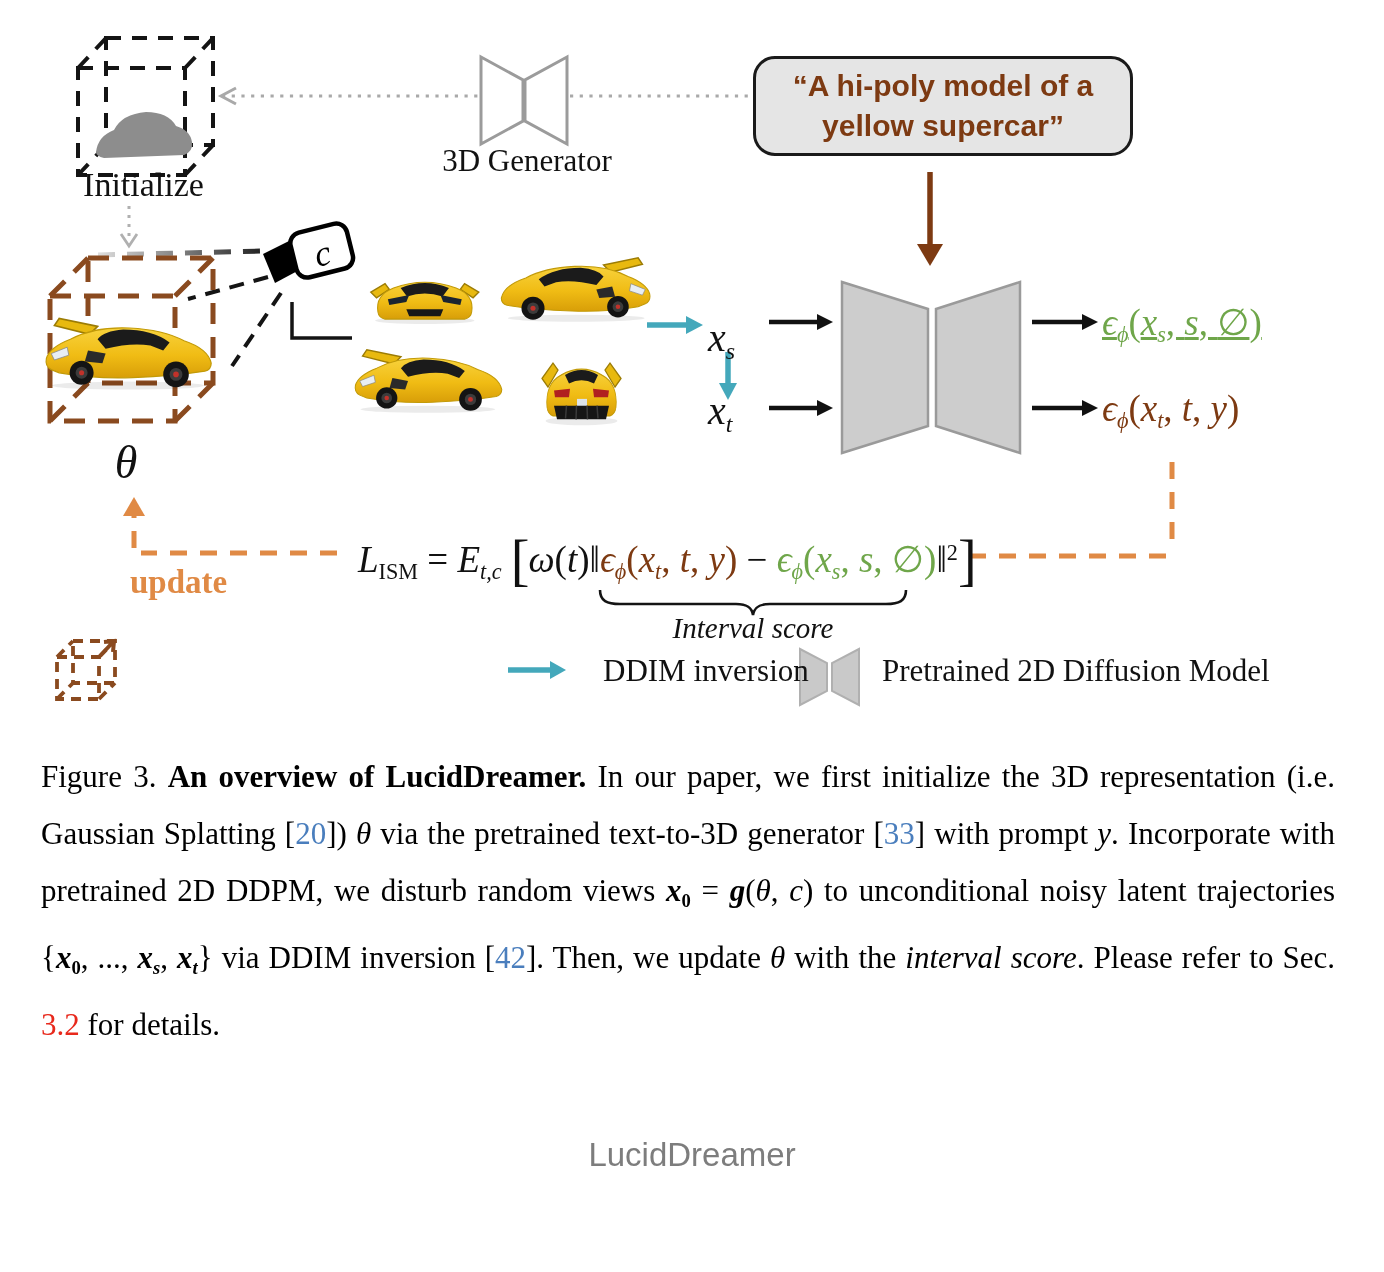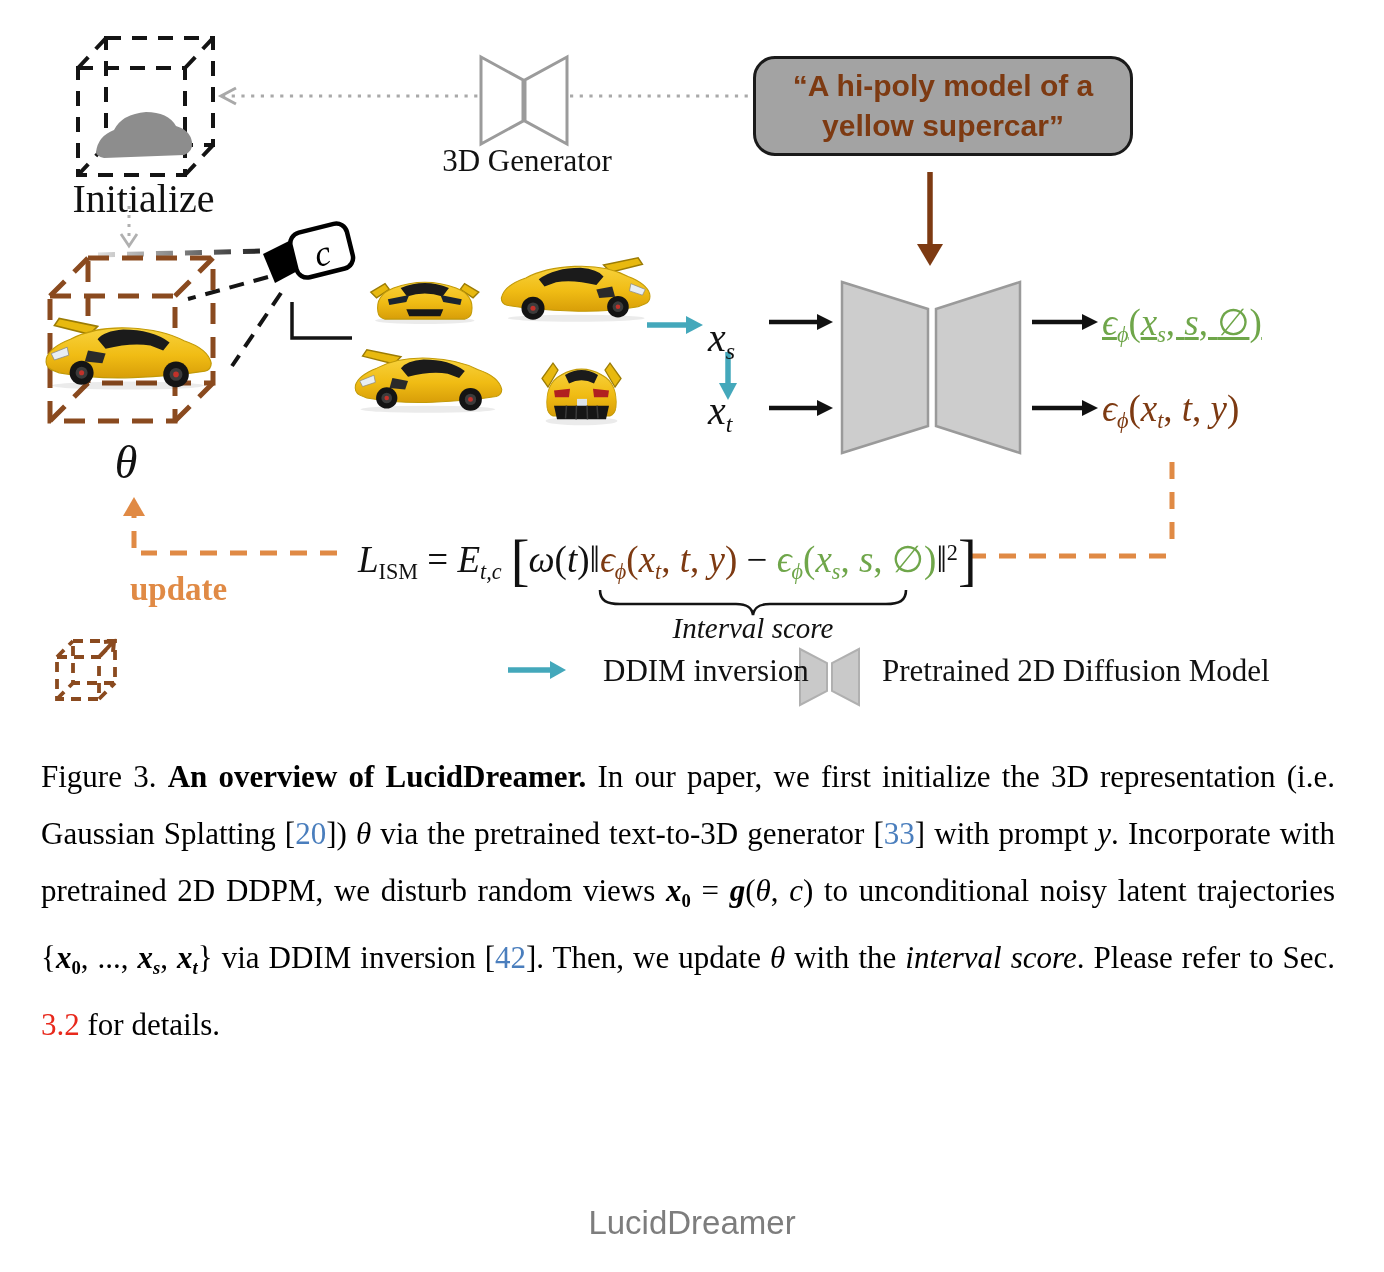--- a/index.html
+++ b/index.html
@@ -3,42 +3,42 @@
 <meta charset="utf-8">
 <style>
   html,body{margin:0;padding:0;background:#ffffff;}
   #page{position:relative;width:1384px;height:1272px;background:#fff;overflow:hidden;
         font-family:"Liberation Serif","DejaVu Serif",serif;color:#111;}
   #diagram-svg{position:absolute;left:0;top:0;}
   .lbl{position:absolute;white-space:nowrap;color:#111;}
   .ctr{text-align:center;}
   
   #prompt-bubble{position:absolute;left:753px;top:56px;width:374px;height:94px;
-    background:#a3a3a3;border:3.5px solid #1a1a1a;border-radius:22px;
+    background:#e5e5e5;border:3.5px solid #1a1a1a;border-radius:22px;
     display:flex;flex-direction:column;justify-content:center;align-items:center;
     font-family:"Liberation Sans","DejaVu Sans",sans-serif;font-weight:700;font-size:30px;
     line-height:40px;color:var(--c-brown);}
   
   .sg-i{font-style:italic}
   .sg-b{font-weight:700}
   .sg-bi{font-weight:700;font-style:italic}
   .sg-sub{font-size:60%;vertical-align:-0.32em}
   .sg-sup{font-size:60%;vertical-align:0.55em}
   .sg-big{font-size:152%;vertical-align:-0.13em;letter-spacing:-0.02em}
   .sg-blue{color:var(--c-blue)}
   .sg-red{color:var(--c-red)}
   .sg-brown{color:var(--c-brown)}
   .sg-green{color:var(--c-green)}
   #eps-uncond{color:var(--c-green);}
   #eps-cond{color:var(--c-brown);}
   #update-label{color:var(--c-orange);font-weight:700;}
   #interval-label{font-style:italic;}
   #caption{position:absolute;left:41px;top:748px;width:1294px;
     font-size:31px;line-height:57px;text-align:justify;text-justify:inter-word;color:#000;}
-  #footer{position:absolute;left:0;top:1204px;width:1384px;text-align:center;
+  #footer{position:absolute;left:0;top:1136px;width:1384px;text-align:center;
     font-family:"Liberation Sans","DejaVu Sans",sans-serif;font-size:33px;color:#7d7d7d;}
 </style>
 </head>
 <body>
 
 <div id="page">
 
   <svg id="diagram-svg" width="1384" height="735" viewBox="0 0 1384 735">
     <defs>
       <linearGradient id="bodyGrad" x1="0" y1="0" x2="0" y2="1">
@@ -193,39 +193,39 @@
     <g fill="#c9c9c9" stroke="#b0b0b0" stroke-width="2">
       <polygon points="800,649 827,663 827,691 800,705"></polygon>
       <polygon points="859,649 832,663 832,691 859,705"></polygon>
     </g>
     <g>
       <line x1="508" y1="670" x2="552" y2="670" stroke="var(--c-teal)" stroke-width="5.5"></line>
       <polygon points="566,670 550,661 550,679" fill="var(--c-teal)"></polygon>
     </g>
   </svg>
 
-  <div class="lbl ctr" style="left:66px;top:175px;width:155px;font-size:40px;text-align:center;">Initialize</div>
+  <div class="lbl ctr" style="left:66px;top:166px;width:155px;font-size:34px;text-align:center;">Initialize</div>
 
   <div class="lbl ctr" style="left:412px;top:143px;width:230px;font-size:31px;">3D Generator</div>
 
   <div id="prompt-bubble">
     <div>“A hi-poly model of a</div>
     <div>yellow supercar”</div>
   </div>
 
   <div class="lbl ctr" style="left:96px;top:436px;width:60px;font-size:46px;font-style:italic;">θ</div>
 
 
   <div class="lbl" style="left:708px;top:314px;font-size:40px;"><span class="sg-i">x</span><span class="sg-sub sg-i">s</span></div>
   <div class="lbl" style="left:708px;top:387px;font-size:40px;"><span class="sg-i">x</span><span class="sg-sub sg-i">t</span></div>
 
   <div class="lbl" id="eps-uncond" style="left:1102px;top:301px;font-size:37px;text-decoration:underline;"><span class="sg-i">ϵ</span><span class="sg-sub sg-i">ϕ</span><span>(</span><span class="sg-i">x</span><span class="sg-sub sg-i">s</span><span>, </span><span class="sg-i">s</span><span>, </span><span>∅</span><span>)</span></div>
   <div class="lbl" id="eps-cond" style="left:1102px;top:387px;font-size:37px;"><span class="sg-i">ϵ</span><span class="sg-sub sg-i">ϕ</span><span>(</span><span class="sg-i">x</span><span class="sg-sub sg-i">t</span><span>, </span><span class="sg-i">t</span><span>, </span><span class="sg-i">y</span><span>)</span></div>
 
-  <div class="lbl" id="update-label" style="left:130px;top:564px;font-size:33px;margin-top:7px;">update</div>
+  <div class="lbl" id="update-label" style="left:130px;top:564px;font-size:33px;">update</div>
 
   <div class="lbl" style="left:358px;top:528px;font-size:37px;"><span class="sg-i">L</span><span class="sg-sub">ISM</span><span> = </span><span class="sg-i">E</span><span class="sg-sub sg-i">t,c</span><span> </span><span class="sg-big">[</span><span class="sg-i">ω</span><span>(</span><span class="sg-i">t</span><span>)</span><span>‖</span><span class="sg-i sg-brown">ϵ</span><span class="sg-sub sg-i sg-brown">ϕ</span><span class="sg-brown">(</span><span class="sg-i sg-brown">x</span><span class="sg-sub sg-i sg-brown">t</span><span class="sg-brown">, </span><span class="sg-i sg-brown">t</span><span class="sg-brown">, </span><span class="sg-i sg-brown">y</span><span class="sg-brown">)</span><span> − </span><span class="sg-i sg-green">ϵ</span><span class="sg-sub sg-i sg-green">ϕ</span><span class="sg-green">(</span><span class="sg-i sg-green">x</span><span class="sg-sub sg-i sg-green">s</span><span class="sg-green">, </span><span class="sg-i sg-green">s</span><span class="sg-green">, </span><span class="sg-green">∅</span><span class="sg-green">)</span><span>‖</span><span class="sg-sup">2</span><span class="sg-big">]</span></div>
 
   <div class="lbl ctr" id="interval-label" style="left:653px;top:612px;width:200px;font-size:29px;">Interval score</div>
 
   <div class="lbl" style="left:575px;top:653px;font-size:31px;margin-left:28px;">DDIM inversion</div>
   <div class="lbl" style="left:882px;top:653px;font-size:31px;">Pretrained 2D Diffusion Model</div>
 
   <div id="caption"><span>Figure 3. </span><span class="sg-b">An overview of LucidDreamer.</span><span> In our paper, we first initialize the 3D representation (i.e. Gaussian Splatting [</span><span class="sg-blue">20</span><span>]) </span><span class="sg-i">θ</span><span> via the pretrained text-to-3D generator [</span><span class="sg-blue">33</span><span>] with prompt </span><span class="sg-i">y</span><span>. Incorporate with pretrained 2D DDPM, we disturb random views </span><span class="sg-bi">x</span><span class="sg-sub sg-b">0</span><span> = </span><span class="sg-bi">g</span><span>(</span><span class="sg-i">θ</span><span>, </span><span class="sg-i">c</span><span>) to unconditional noisy latent trajectories {</span><span class="sg-bi">x</span><span class="sg-sub sg-b">0</span><span>, ..., </span><span class="sg-bi">x</span><span class="sg-sub sg-bi">s</span><span>, </span><span class="sg-bi">x</span><span class="sg-sub sg-bi">t</span><span>} via DDIM inversion [</span><span class="sg-blue">42</span><span>]. Then, we update </span><span class="sg-i">θ</span><span> with the </span><span class="sg-i">interval score</span><span>. Please refer to Sec. </span><span class="sg-red">3.2</span><span> for details.</span></div>
 

